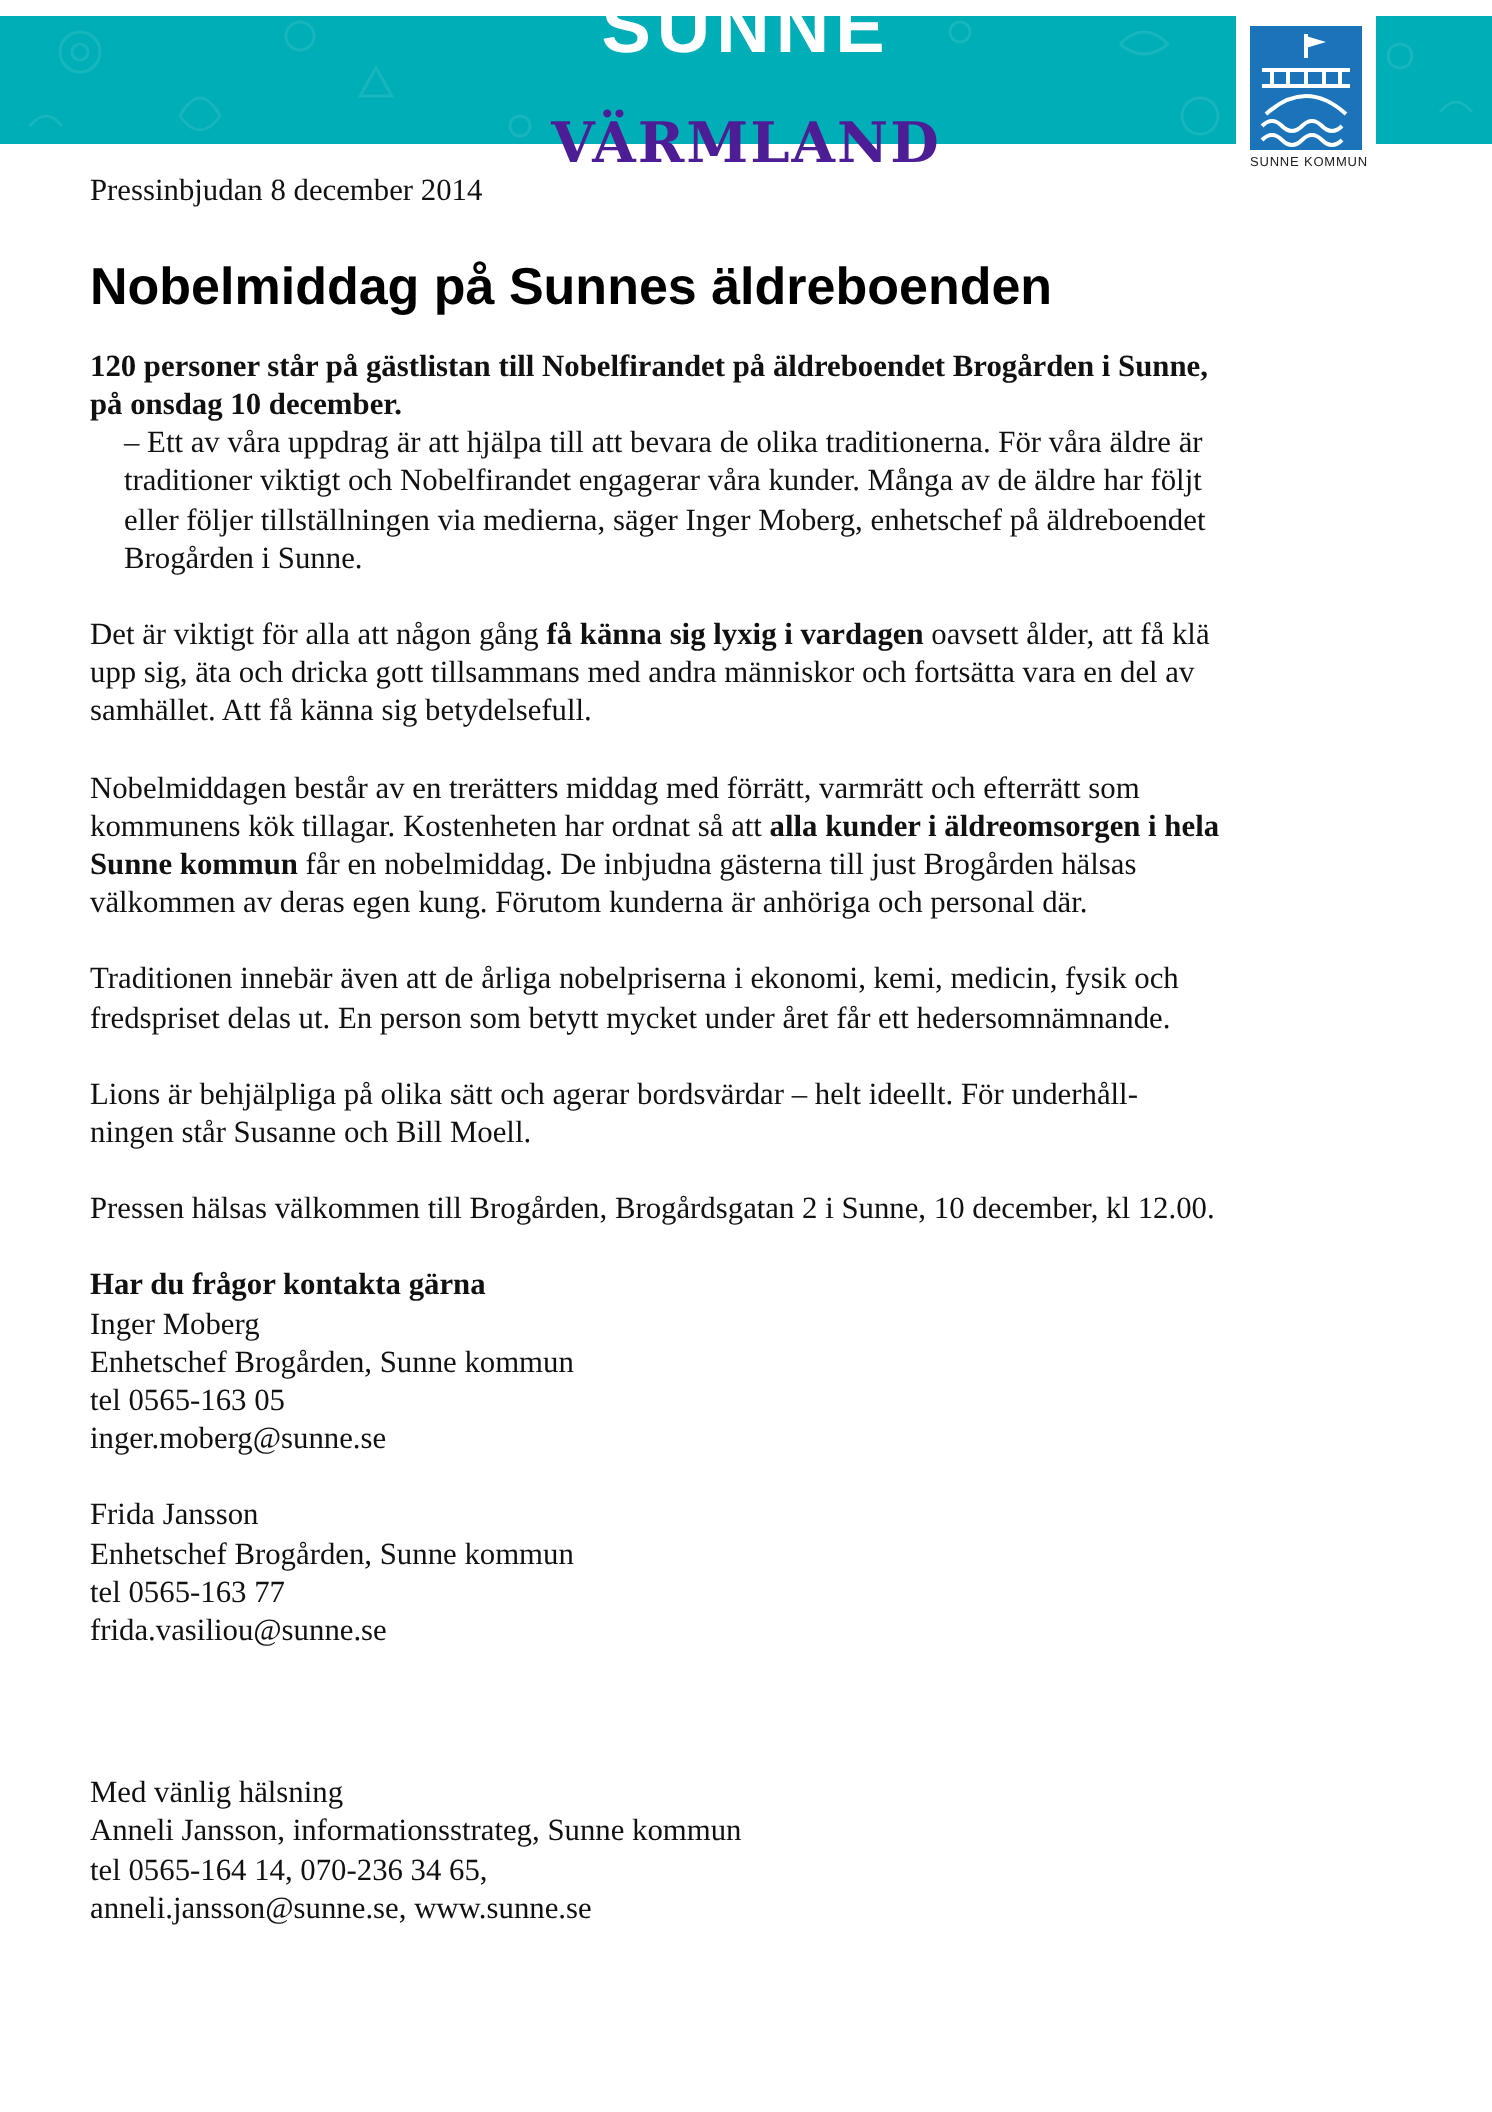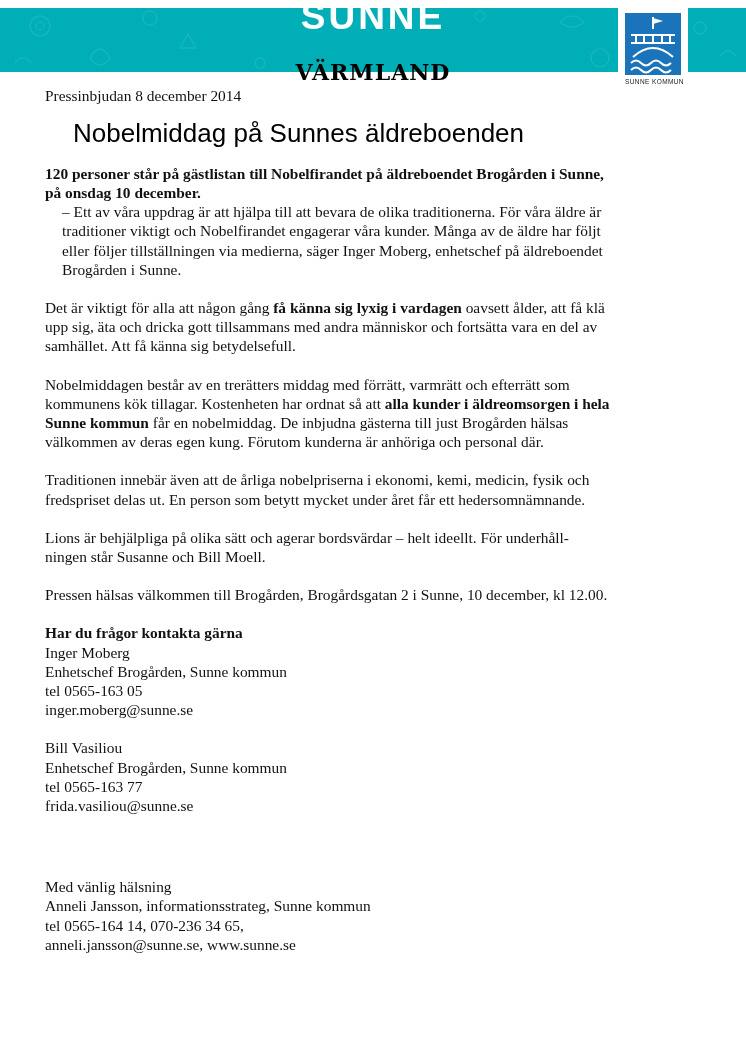--- a/index.html
+++ b/index.html
@@ -18,41 +18,41 @@
     position:absolute; left:0; top:0; width:100%; height:100%;
     display:flex; align-items:center; justify-content:center; gap:13px;flex-direction:column;
   }
   .brand-sunne {
     font-family:"Liberation Sans", sans-serif; font-weight:700;
     font-size:37px; color:#ffffff; letter-spacing:3px; line-height:1;
   }
   .brand-divider { width:3px; height:42px; background:#ffffff; }
   .brand-varmland {
     font-family:"DejaVu Serif", serif; font-weight:700;
-    font-size:22px; color:#000000; letter-spacing:1px; line-height:1;
+    font-size:28px; color:#4c1d95; letter-spacing:1px; line-height:1;
   }
   
   .logo-block {
     position:absolute; right:58px; top:8px; width:70px;
     background:#ffffff; padding:5px 7px 2px 7px; text-align:center; z-index:2;
   }
   .logo-emblem { display:block; width:56px; height:62px; }
   .logo-caption {
     margin-top:3px; font-family:"Liberation Sans", sans-serif;
     font-size:6.5px; letter-spacing:0.4px; color:#222; white-space:nowrap;
   }
   
   .content {
     position:absolute; left:45px; top:86px; width:565px;
     font-size:15.4px; line-height:19.2px;
   }
-  .date-line { margin-bottom:14px; }
+  .date-line { margin-bottom:24px; }
   .doc-title {
-    font-family:"Liberation Sans", sans-serif; font-weight:400;
-    font-size:26px; line-height:1.1; color:#000; margin-bottom:16px;margin-left:28px;
+    font-family:"Liberation Sans", sans-serif; font-weight:700;
+    font-size:26px; line-height:1.1; color:#000; margin-bottom:16px;
   }
   .para { margin-bottom:19px; }
   .para.lead { margin-bottom:0; font-weight:700; }
   .para.no-gap-top { margin-top:0;margin-left:17px; }
   .b { font-weight:700; }
   .contact-heading { font-weight:700; }
   .contact-block { margin-bottom:19px; }
   .line { display:block; }
   .signoff { margin-top:62px; }
   .italic { }
@@ -131,21 +131,21 @@
 
   <div class="contact-block">
     <span class="line contact-heading">Har du frågor kontakta gärna</span>
     <span class="line">Inger Moberg</span>
     <span class="line">Enhetschef Brogården, Sunne kommun</span>
     <span class="line">tel 0565-163 05</span>
     <span class="line">inger.moberg@sunne.se</span>
   </div>
 
   <div class="contact-block">
-    <span class="line">Bill Vasiliou</span>
+    <span class="line">Frida Jansson</span>
     <span class="line">Enhetschef Brogården, Sunne kommun</span>
     <span class="line">tel 0565-163 77</span>
     <span class="line">frida.vasiliou@sunne.se</span>
   </div>
 
   <div class="signoff">
     <span class="line italic">Med vänlig hälsning</span>
     <span class="line">Anneli Jansson, informationsstrateg, Sunne kommun</span>
     <span class="line">tel 0565-164 14, 070-236 34 65,</span>
     <span class="line">anneli.jansson@sunne.se, www.sunne.se</span>

